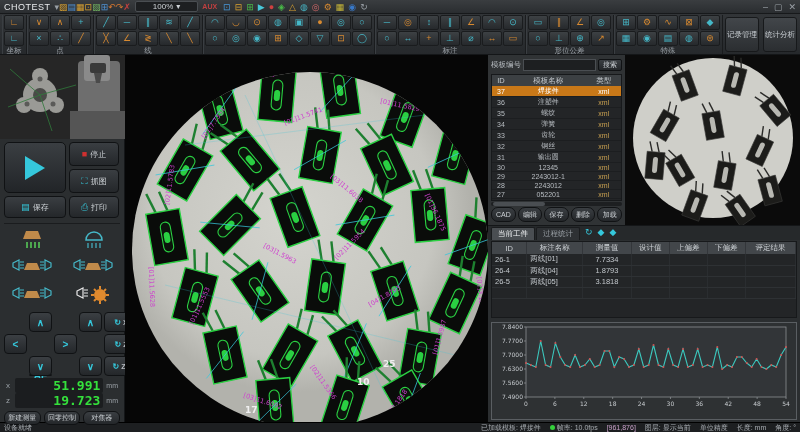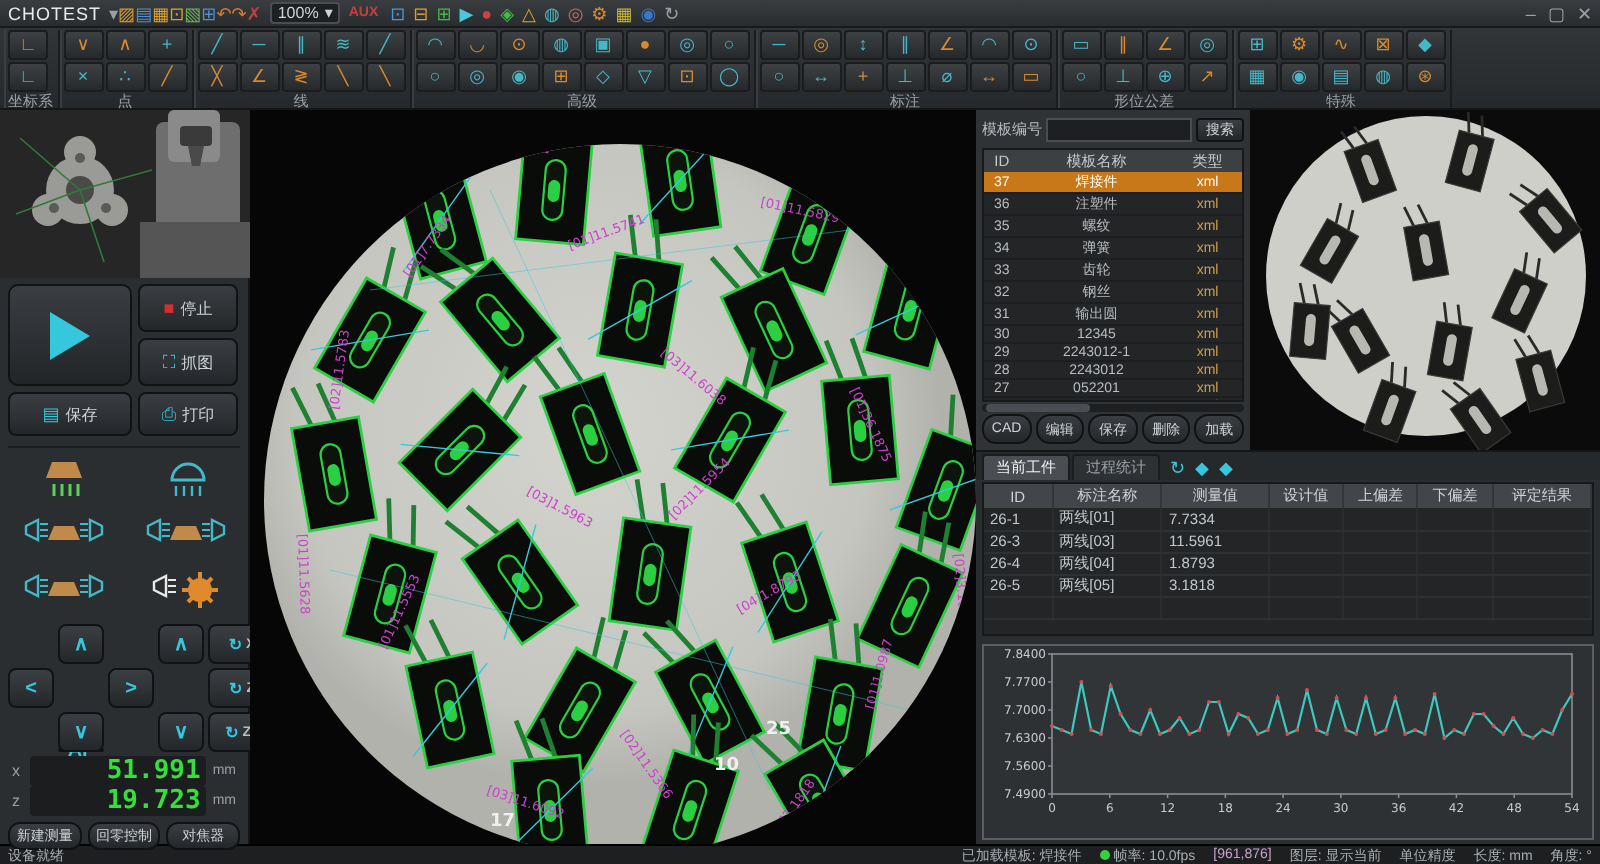--- a/index.html
+++ b/index.html
@@ -3,21 +3,21 @@
 <meta charset="utf-8">
 <style>
   * { margin:0; padding:0; box-sizing:border-box; }
   html,body { width:800px; height:432px; overflow:hidden; background:#232527;
     font-family:"Liberation Sans", sans-serif; color:#c3c8cd; font-size:9px; }
   .titlebar { height:14px; background:linear-gradient(#3a3d40,#2a2d30); display:flex; align-items:center;
     padding:0 4px; gap:4px; border-bottom:1px solid #17191b; }
   .logo { color:#e8eaec; font-weight:normal; font-size:9px; letter-spacing:.5px; }
   .tb-ico { font-size:9px; line-height:10px; cursor:default; }
   .zoombox { background:#1d1f21; border:1px solid #4a4e52; color:#cfd3d7; font-size:8px;
-    padding:0 3px; border-radius:2px; display:flex; gap:3px; align-items:center; }
+    padding:0 17px; border-radius:2px; display:flex; gap:3px; align-items:center; }
   .winbtns { margin-left:auto; display:flex; gap:6px; color:#9aa0a6; font-size:9px; }
   .toolbar { height:41px; background:linear-gradient(#323538,#26292c); display:flex; align-items:stretch;
     border-bottom:1px solid #141618; padding:1px 2px 0 2px; }
   .tgroup { display:flex; flex-direction:column; border-right:1px solid #1a1c1e; box-shadow:1px 0 0 #3a3e42 inset; padding:0 2px; }
   .ticons { display:grid; grid-auto-flow:column; grid-template-rows:repeat(2,15px); gap:1px; }
   .tico { width:20px; height:15px; background:linear-gradient(#3d4144,#26292c); border:1px solid #1a1c1e;
     border-radius:2px; display:flex; align-items:center; justify-content:center; font-size:9px; line-height:9px; }
   .tlabel { text-align:center; font-size:7.5px; color:#9aa0a6; height:9px; line-height:9px; }
   .tactions { margin-left:auto; display:flex; gap:4px; padding:2px 2px; }
   .bigbtn { width:34px; background:linear-gradient(#42464a,#2b2e31); border:1px solid #17191b; border-radius:3px;
@@ -60,28 +60,28 @@
   .tpl-table th { background:#3c4043; font-size:7.5px; font-weight:normal; color:#c3c8cd; height:11px; }
   .tpl-table td { font-size:7px; color:#b8bdc2; height:9px; text-align:center; border-bottom:1px solid #1c1e20; }
   .tpl-table tr.sel td { background:#c87818; color:#fff; }
   .tpl-table td.xml { color:#c8a050; }
   .tpl-scroll { height:4px; background:#1d1f21; margin:1px 0; border-radius:2px; position:relative; }
   .tpl-scroll .thumb { position:absolute; left:2px; top:0; width:40%; height:4px; background:#4a4e52; border-radius:2px; }
   .tpl-btns { display:flex; gap:2px; height:15px; }
   .tpl-btns .sbtn { flex:1; font-size:7px; height:15px; border-radius:7px; padding:0; }
   .rp-img { width:175px; background:#0b0b0b; }
   .rp-mid { height:95px; display:flex; flex-direction:column; background:#2b2e30; border-top:1px solid #141618; }
-  .tabsrow { height:14px; display:flex; align-items:center; gap:1px; padding:1px 3px 0 3px; background:#26292b; }
+  .tabsrow { height:14px; display:flex; align-items:flex-start; gap:1px; padding:1px 3px 0 3px; background:#26292b; }
   .tab { padding:1px 6px; font-size:7.5px; background:#2e3134; color:#9aa0a6; border:1px solid #1a1c1e; border-bottom:none; border-radius:2px 2px 0 0; }
   .tab.active { background:#4a4e52; color:#f0f2f4; }
   .tabico { color:#35c8dc; font-size:9px; margin-left:4px; }
   .res-table { flex:1; margin:1px 3px 2px 3px; background:#232527; border:1px solid #17191b; overflow:hidden; }
   .res-table th { background:#42464a; font-size:7.5px; font-weight:normal; color:#ced2d6; height:12px; border-right:1px solid #33363a; }
   .res-table td { font-size:7.5px; color:#c3c8cd; height:11px; border-bottom:1px solid #2e3134; border-right:1px solid #2a2d30; padding:0 3px; }
-  .res-table td.num { text-align:left; }
+  .res-table td.num { text-align:center; }
   .chartpanel { flex:1; margin:2px 3px 2px 3px; background:#2e3133; border:1px solid #5a5e62; display:flex; flex-direction:column; }
   .chart-title { text-align:center; font-size:8px; color:#e2e6e9; height:13px; line-height:13px; font-weight:bold; }
   .statusbar { height:10px; background:#1d1f21; border-top:1px solid #000; display:flex; align-items:center;
     padding:0 4px; font-size:7px; color:#a8adb2; gap:10px; }
   .statusbar .right { margin-left:auto; display:flex; gap:9px; align-items:center; }
   .dot { width:5px; height:5px; border-radius:50%; background:#35d03c; display:inline-block; margin-right:2px; }
   svg text { font-family:"DejaVu Sans", sans-serif; }
 </style>
 </head>
 <body>
@@ -149,21 +149,20 @@
           <div class="tico" style="color: rgb(216, 138, 48);">⊞</div>
           <div class="tico" style="color: rgb(69, 184, 200);">▣</div>
           <div class="tico" style="color: rgb(69, 184, 200);">◇</div>
           <div class="tico" style="color: rgb(216, 138, 48);">●</div>
           <div class="tico" style="color: rgb(69, 184, 200);">▽</div>
           <div class="tico" style="color: rgb(69, 184, 200);">◎</div>
           <div class="tico" style="color: rgb(216, 138, 48);">⊡</div>
           <div class="tico" style="color: rgb(69, 184, 200);">○</div>
           <div class="tico" style="color: rgb(69, 184, 200);">◯</div>
         </div>
-        <div class="tlabel">高级</div>
       </div>
       <div class="tgroup">
         <div class="ticons">
           <div class="tico" style="color: rgb(69, 184, 200);">─</div>
           <div class="tico" style="color: rgb(69, 184, 200);">○</div>
           <div class="tico" style="color: rgb(216, 138, 48);">◎</div>
           <div class="tico" style="color: rgb(69, 184, 200);">↔</div>
           <div class="tico" style="color: rgb(69, 184, 200);">↕</div>
           <div class="tico" style="color: rgb(216, 138, 48);">+</div>
           <div class="tico" style="color: rgb(69, 184, 200);">∥</div>
@@ -198,20 +197,24 @@
           <div class="tico" style="color: rgb(69, 184, 200);">◉</div>
           <div class="tico" style="color: rgb(216, 138, 48);">∿</div>
           <div class="tico" style="color: rgb(69, 184, 200);">▤</div>
           <div class="tico" style="color: rgb(216, 138, 48);">⊠</div>
           <div class="tico" style="color: rgb(69, 184, 200);">◍</div>
           <div class="tico" style="color: rgb(69, 184, 200);">◆</div>
           <div class="tico" style="color: rgb(216, 138, 48);">⊛</div>
         </div>
         <div class="tlabel">特殊</div>
       </div>
+    </span>
+  <span class="tactions" id="tactions">
+      <div class="bigbtn">记录管理</div>
+      <div class="bigbtn">统计分析</div>
     </span>
 </div>
 
 <div class="main">
 
   <div class="sidebar">
     <div class="preview">
       <svg width="125" height="84" viewBox="0 0 125 84">
         <rect width="125" height="84" fill="#262626"></rect>
         <rect x="78" y="6" width="42" height="72" rx="4" fill="#6e6e6e"></rect>
@@ -814,29 +817,20 @@
                 <th>上偏差</th>
                 <th>下偏差</th>
                 <th>评定结果</th>
               </tr>
             </thead>
             <tbody id="res-body">
               <tr>
                 <td>26-1</td>
                 <td>两线[01]</td>
                 <td class="num">7.7334</td>
-                <td></td>
-                <td></td>
-                <td></td>
-                <td></td>
-              </tr>
-              <tr>
-                <td>26-3</td>
-                <td>两线[03]</td>
-                <td class="num">11.5961</td>
                 <td></td>
                 <td></td>
                 <td></td>
                 <td></td>
               </tr>
               <tr>
                 <td>26-4</td>
                 <td>两线[04]</td>
                 <td class="num">1.8793</td>
                 <td></td>

